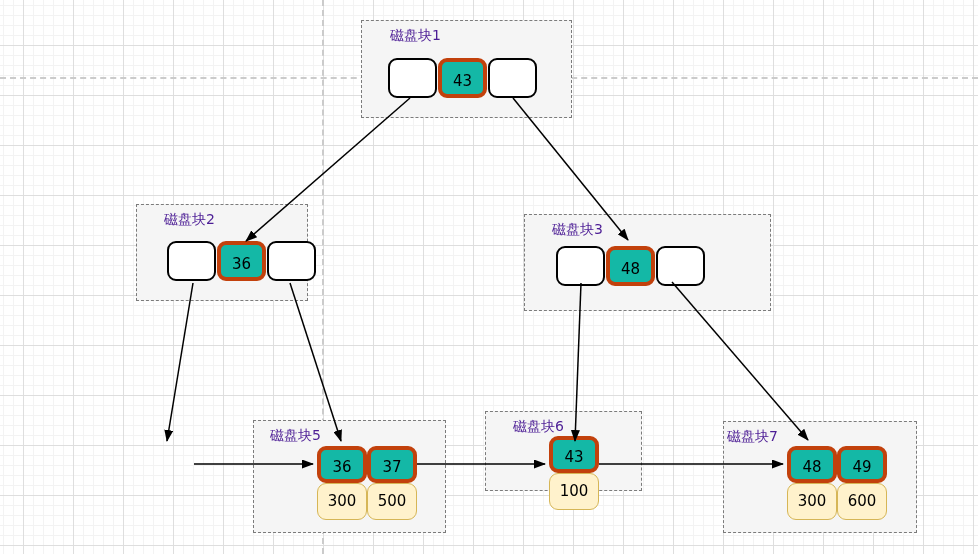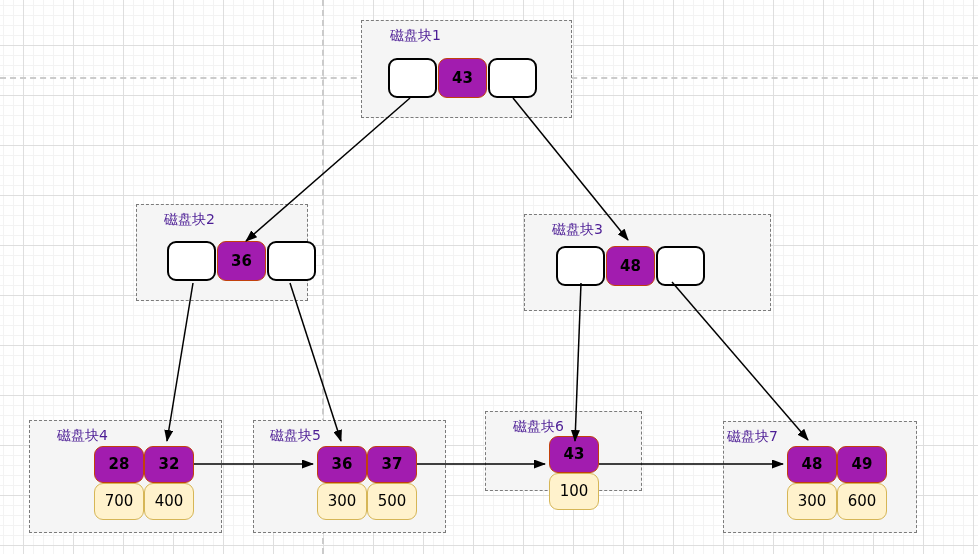--- a/index.html
+++ b/index.html
@@ -28,21 +28,21 @@
   .blk-label{
     position:absolute;top:6px;font-size:14px;line-height:16px;color:#4c1d95;white-space:nowrap;
   }
   .cell{
     position:absolute;box-sizing:border-box;
     width:49px;height:40px;border-radius:9px;
     text-align:center;line-height:38px;font-size:15px;
     background:#ffffff;
   }
   .cell.white{border:2px solid #000000;}
-  .cell.key{background:#a21caf;border:1px solid #c2410c;font-weight:bold;}
+  .cell.key{background:#14b8a6;border:4px solid #c2410c;}
   .cell.val{background:#fff2cc;border:1px solid #d6b656;}
   .cell.leaf{width:50px;height:37px;line-height:35px;}
   #edges{position:absolute;left:0;top:0;width:978px;height:554px;pointer-events:none;}
   #edges line{stroke:#000;stroke-width:1.5;}
 </style>
 </head>
 <body>
 
 <div id="canvas">
 
@@ -63,27 +63,20 @@
     <div class="cell white" style="left:130px;top:36px"></div>
   </div>
 
   <div class="container" style="left:524px;top:214px;width:247px;height:97px">
     <span class="blk-label" style="left:27px">磁盘块3</span>
     <div class="cell white" style="left:31px;top:31px"></div>
     <div class="cell key" style="left:81px;top:31px">48</div>
     <div class="cell white" style="left:131px;top:31px"></div>
   </div>
 
-  <div class="container" style="left:29px;top:420px;width:193px;height:113px">
-    <span class="blk-label" style="left:27px">磁盘块4</span>
-    <div class="cell key leaf" style="left:64px;top:25px">28</div>
-    <div class="cell key leaf" style="left:114px;top:25px">32</div>
-    <div class="cell val leaf" style="left:64px;top:62px">700</div>
-    <div class="cell val leaf" style="left:114px;top:62px">400</div>
-  </div>
 
   <div class="container" style="left:253px;top:420px;width:193px;height:113px">
     <span class="blk-label" style="left:16px">磁盘块5</span>
     <div class="cell key leaf" style="left:63px;top:25px">36</div>
     <div class="cell key leaf" style="left:113px;top:25px">37</div>
     <div class="cell val leaf" style="left:63px;top:62px">300</div>
     <div class="cell val leaf" style="left:113px;top:62px">500</div>
   </div>
 
   <div class="container" style="left:485px;top:411px;width:157px;height:80px">

